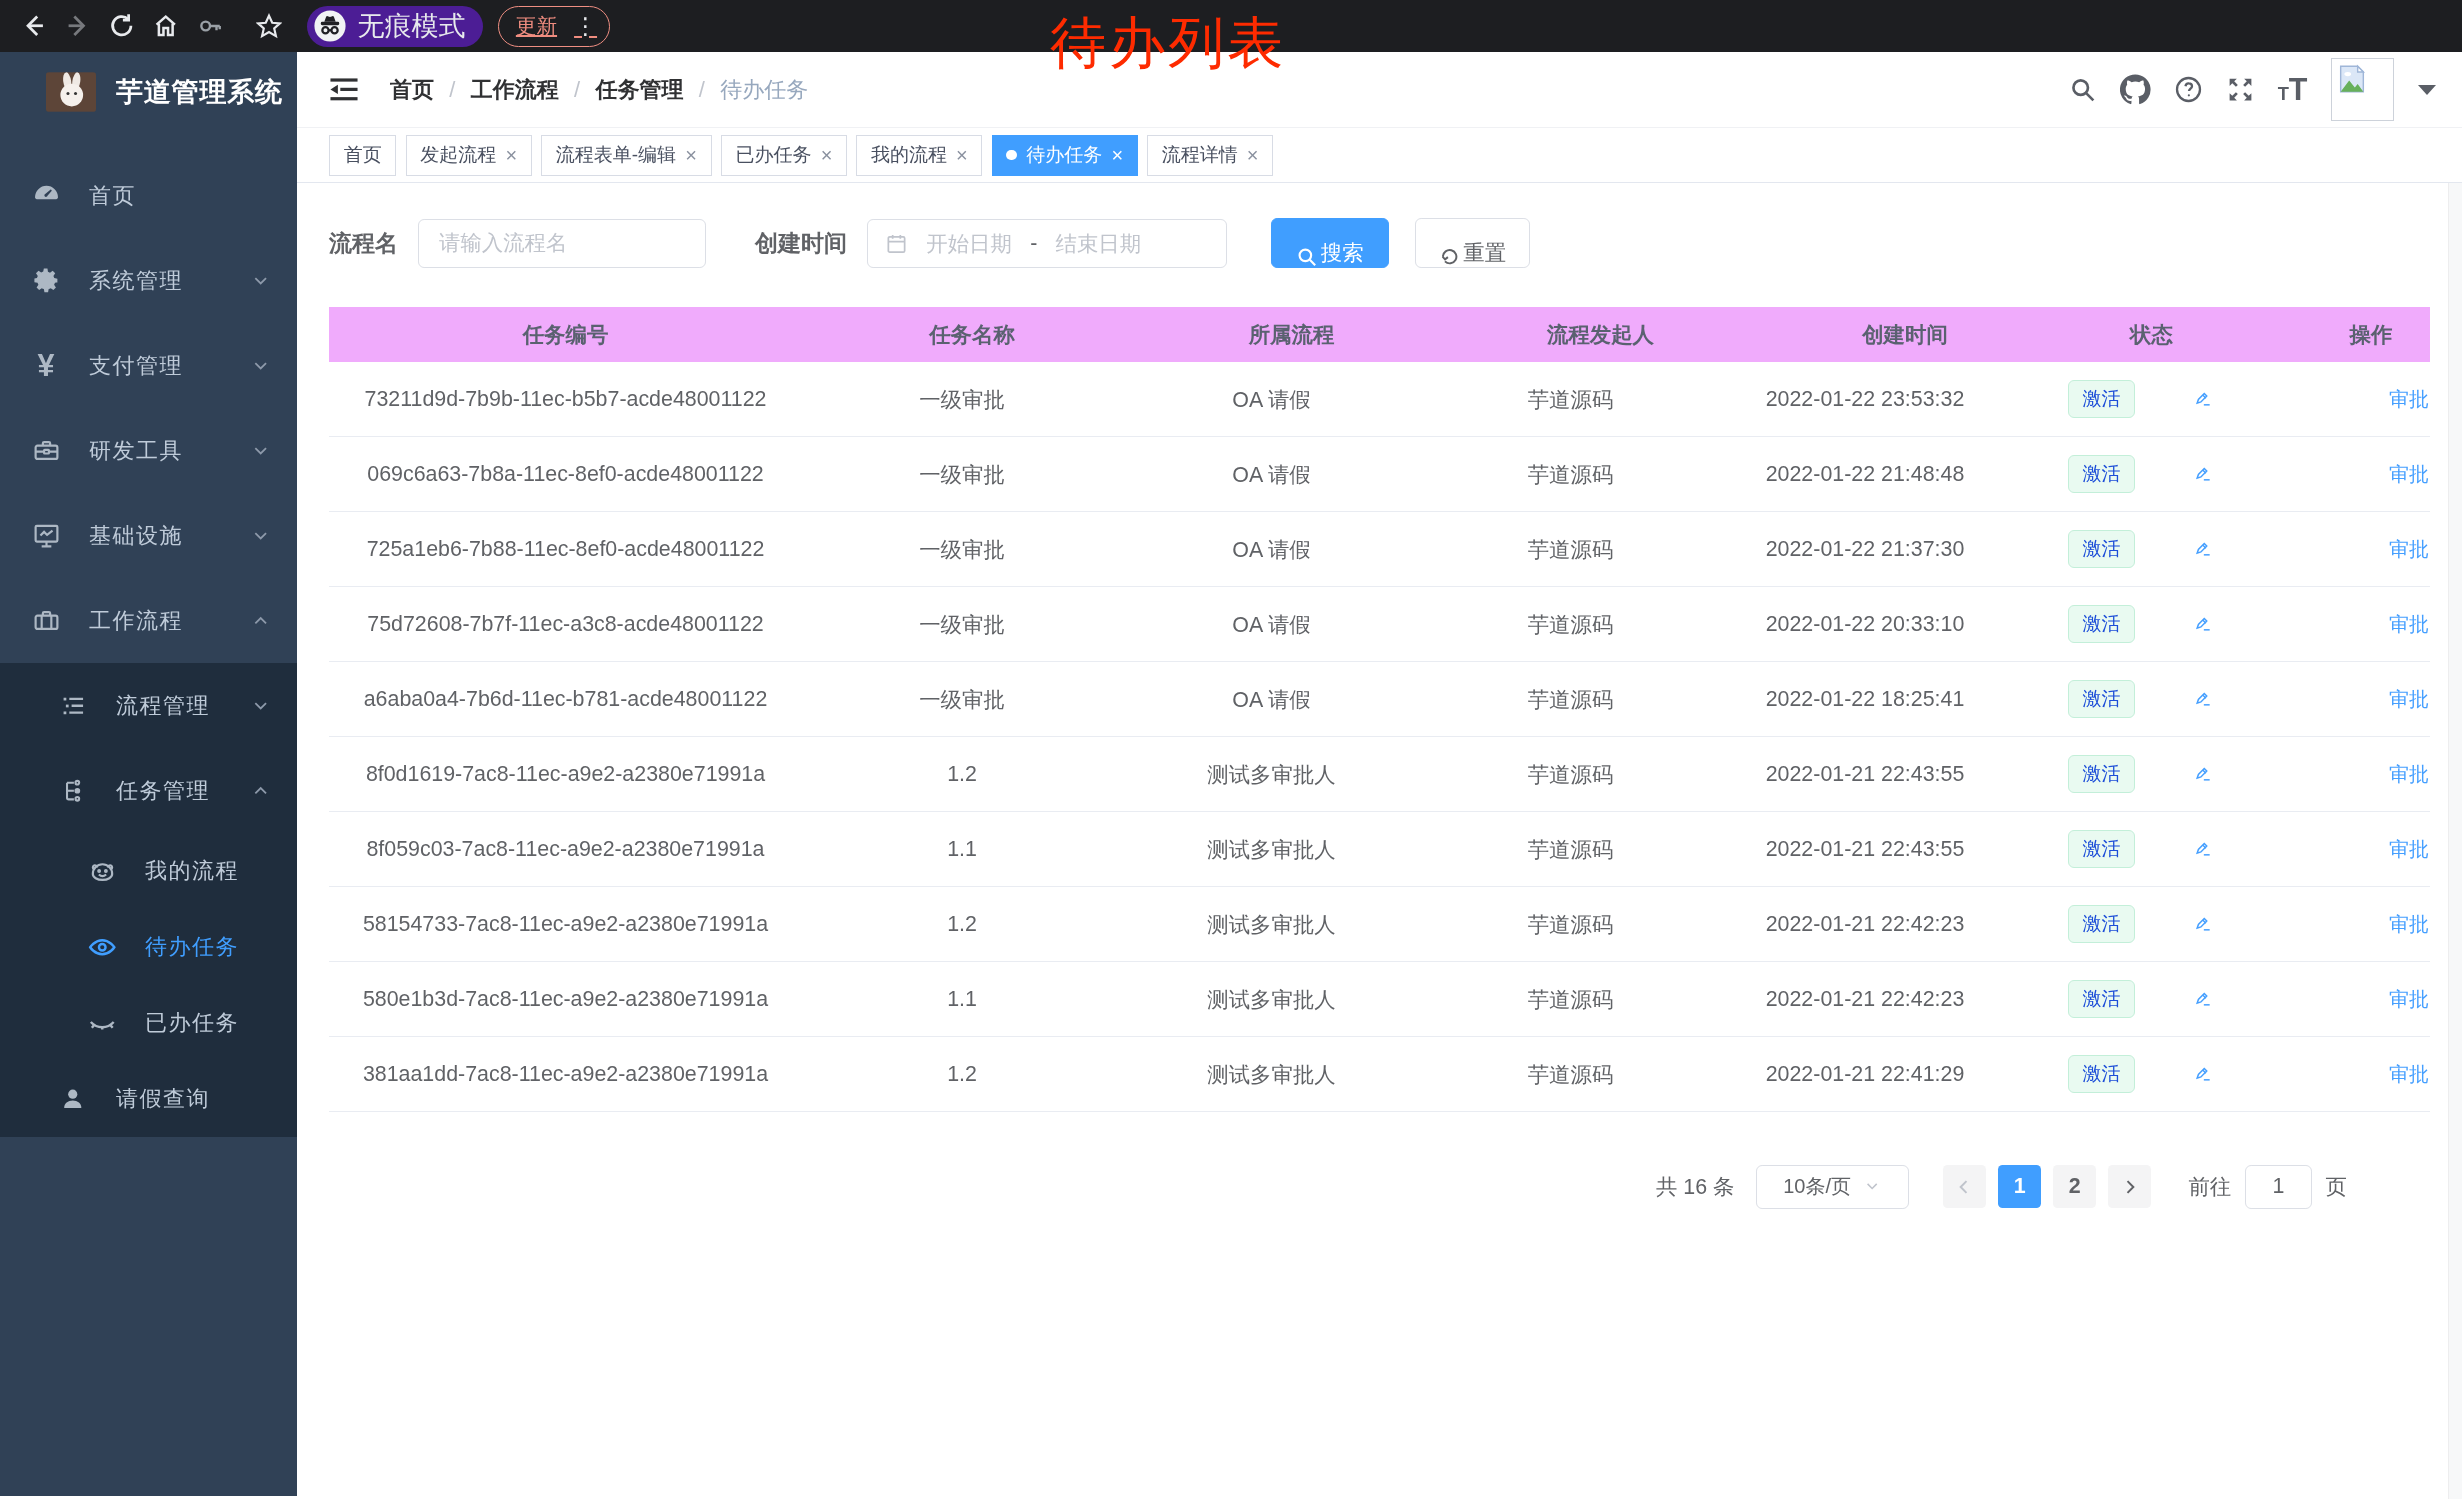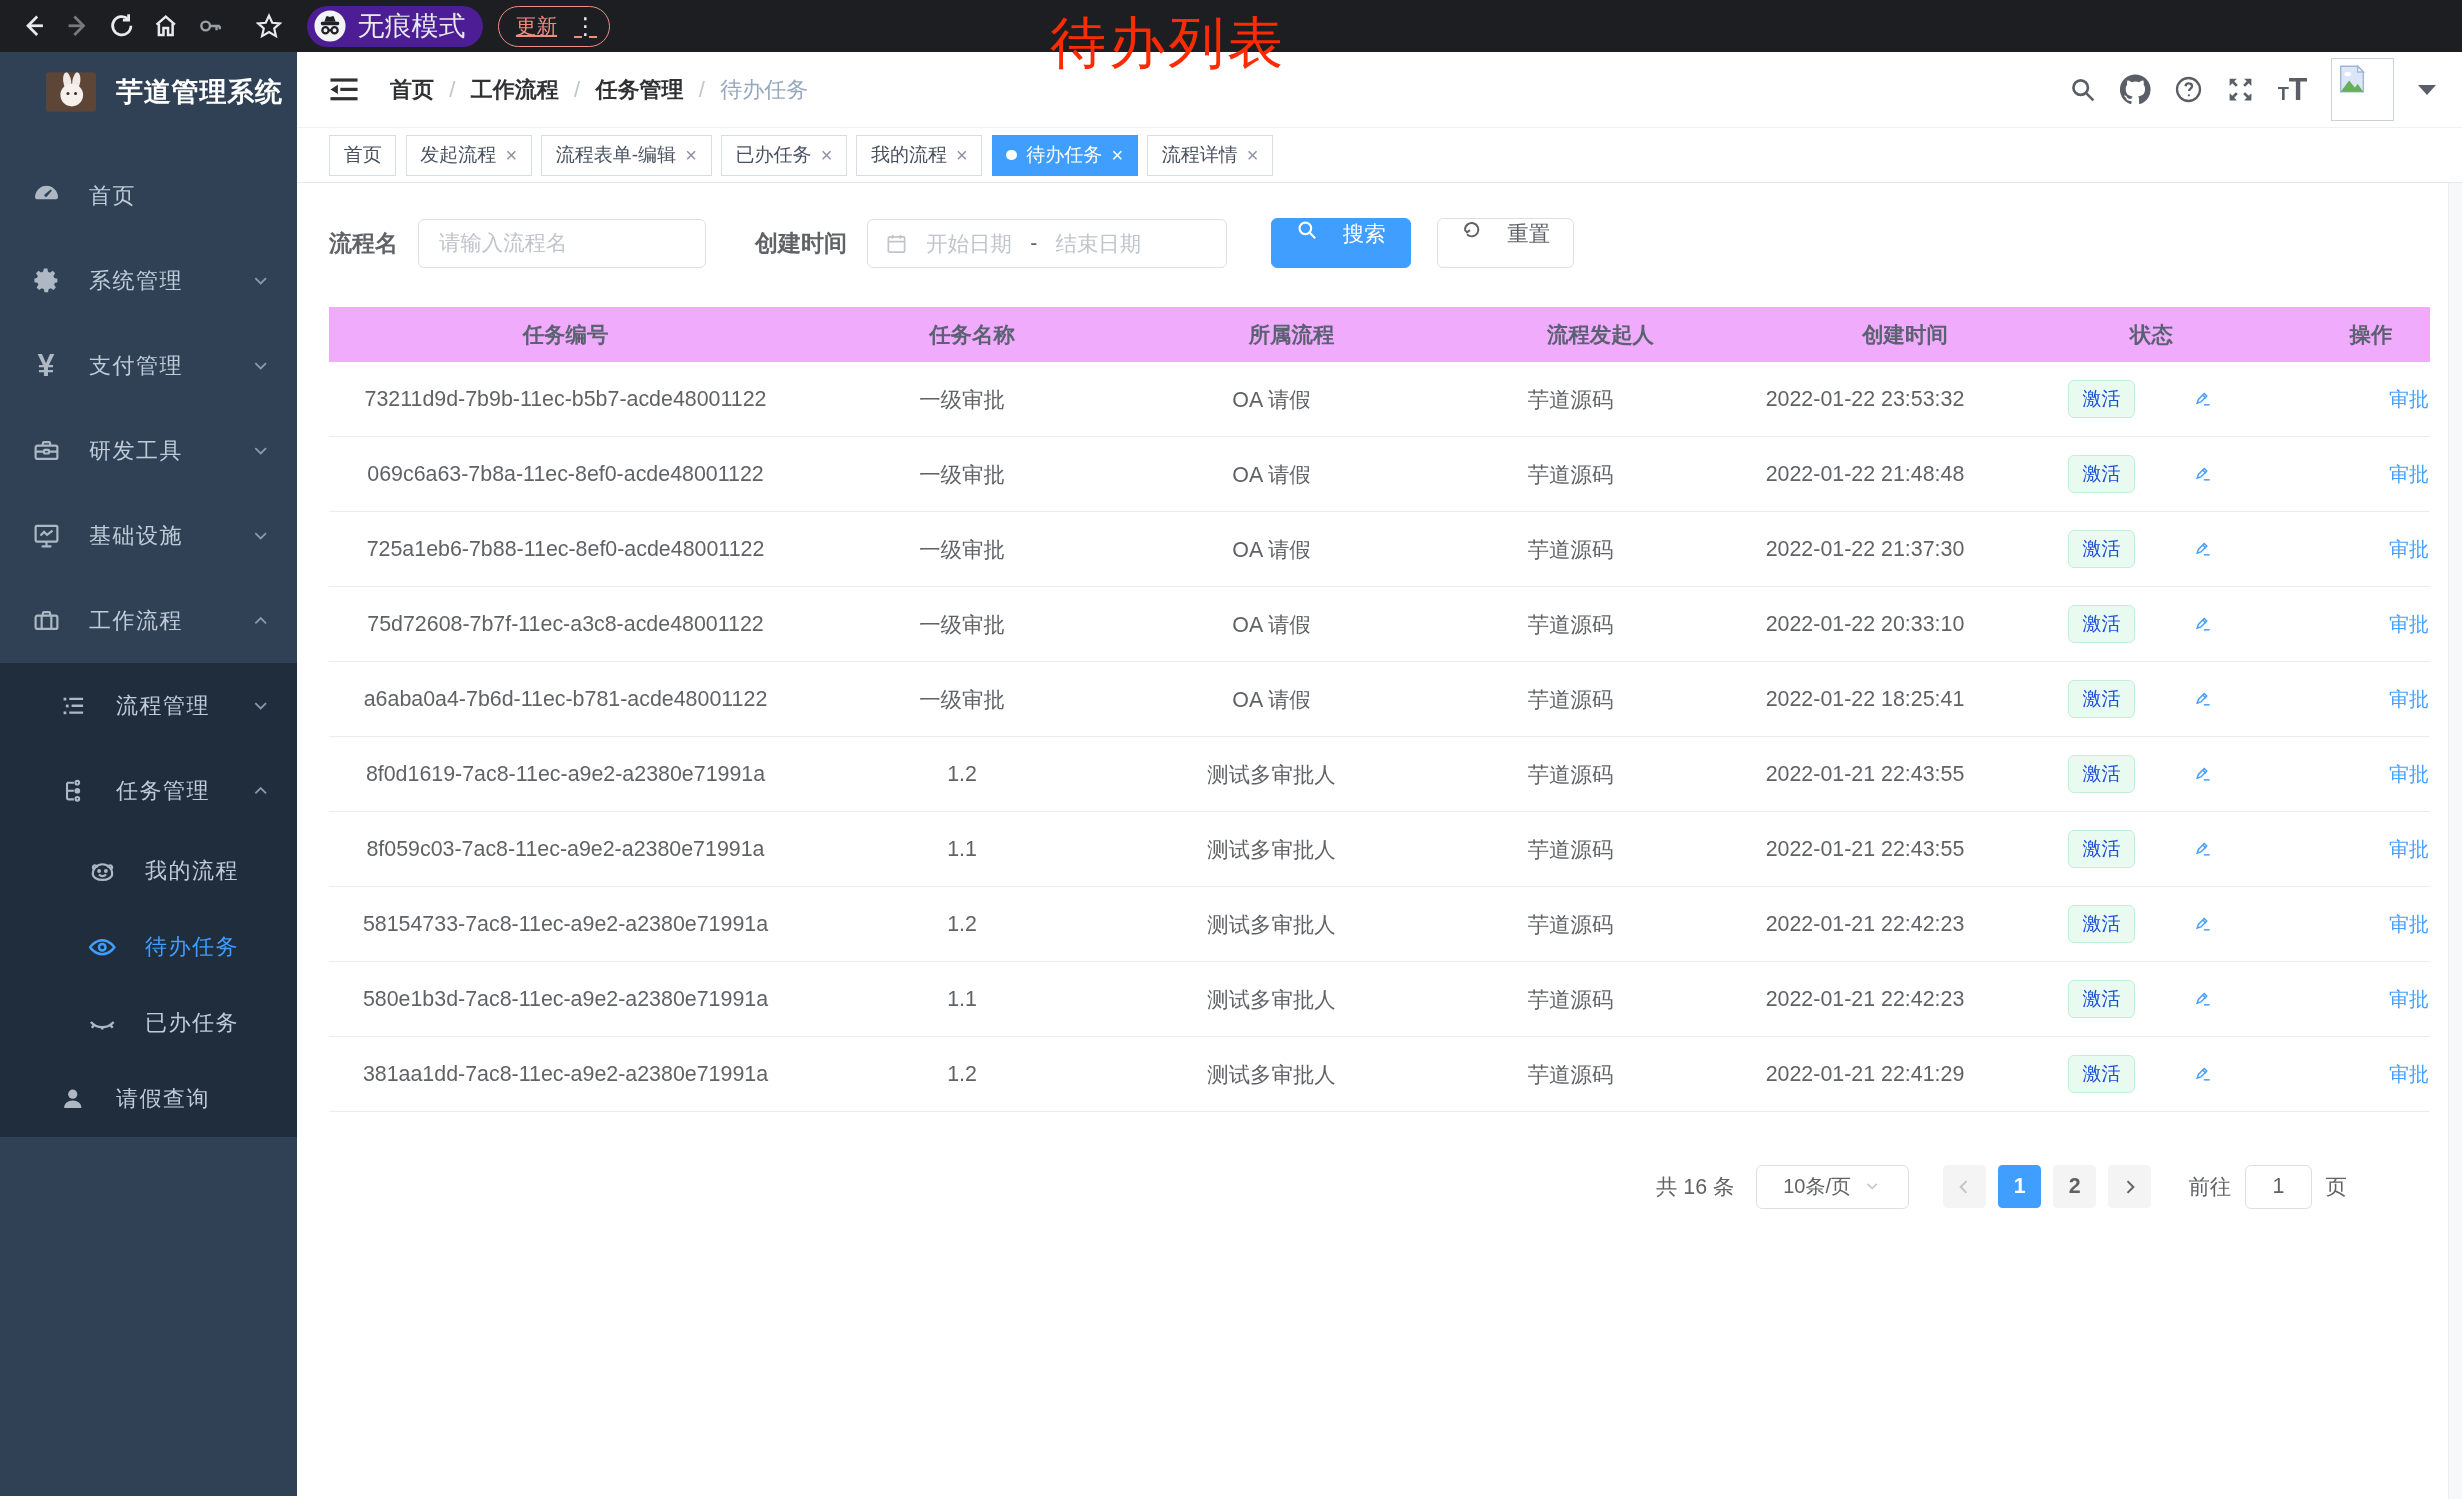--- a/index.html
+++ b/index.html
@@ -108,21 +108,21 @@
     width:288px; height:49px; border:0.8px solid #dcdfe6; border-radius:6.1px; padding:0 20px;
     font-size:21.4px; color:#606266; outline:none; font-family:inherit;
   }
   .f-input::placeholder { color:#c0c4cc; }
   .time-label { margin-left:49px; }
   .date-range {
     width:360px; height:49px; border:0.8px solid #dcdfe6; border-radius:6.1px;
     display:flex; align-items:center; padding:0 17px; gap:18.3px; font-size:21.4px; color:#c0c4cc; cursor:text;
   }
   .date-range .sep { color:#606266; }
-  .btn { height:50px; border-radius:6.1px; display:flex; align-items:flex-start; gap:25px; font-size:21.4px; cursor:pointer; }
+  .btn { height:50px; border-radius:6.1px; display:flex; align-items:flex-end; gap:3px; font-size:21.4px; cursor:pointer; }
   .btn-search { margin-left:44px; padding:0 24.4px; background:#409eff; color:#fff; border:0.8px solid #409eff; }
   .btn-reset { margin-left:26px; padding:0 23px; background:#fff; color:#606266; border:0.8px solid #dcdfe6; }
 
   
   .table { position:absolute; left:32px; top:124px; width:2101px; font-size:21.4px; color:#606266; }
   .thead, .trow {
     display:grid; grid-template-columns:473px 320px 299px 299px 290px 183px 236px;
     align-items:center; text-align:center;
   }
   .thead { height:55px; background:#f0abfc; color:#5a6170; font-weight:bold;gap:10px; }

